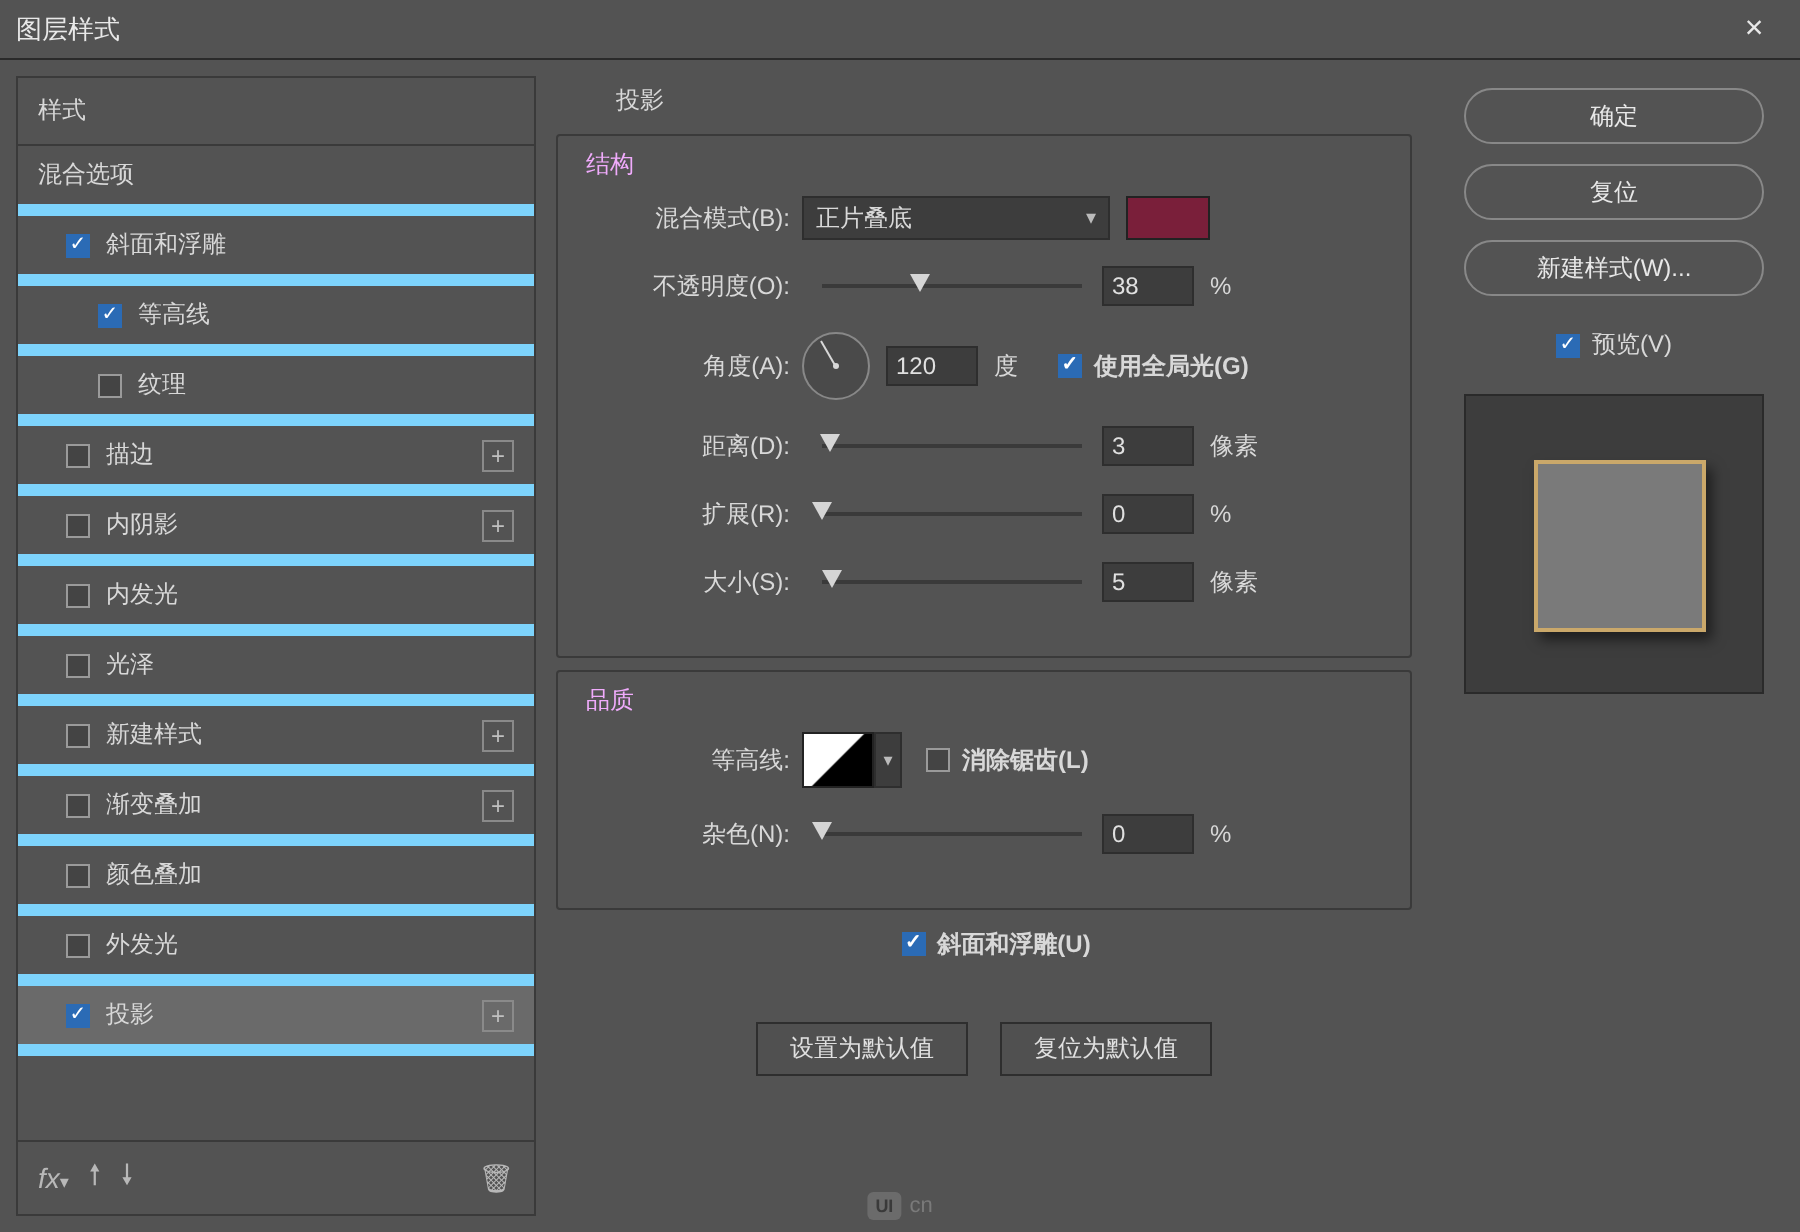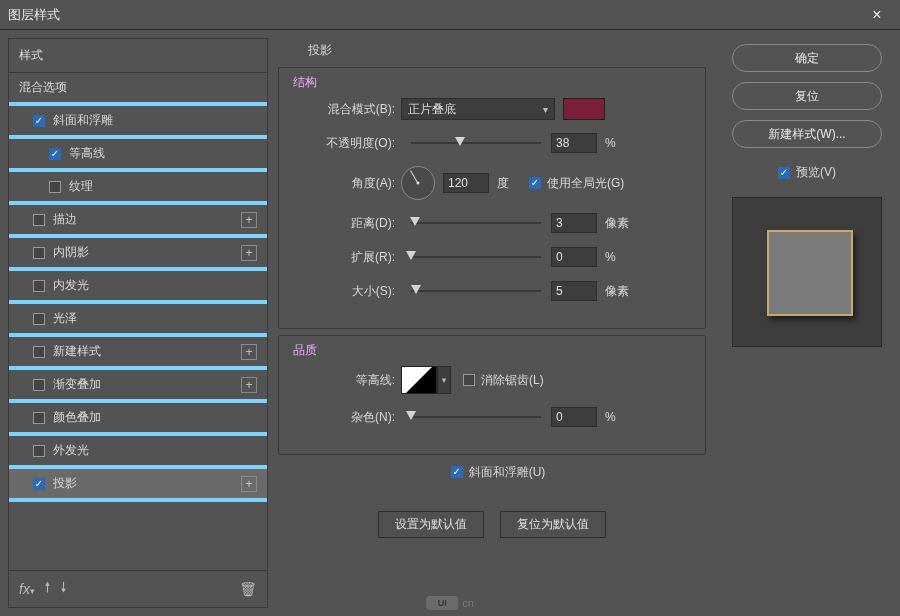--- a/index.html
+++ b/index.html
@@ -7,21 +7,21 @@
 
 .titlebar { height: 30px; background: #535353; border-bottom: 1px solid #2a2a2a; display: flex; align-items: center; padding: 0 8px; color: #e8e8e8; font-size: 13px; }
 .titlebar .title { flex: 1; }
 .titlebar .close { width: 30px; text-align: center; font-size: 16px; cursor: pointer; }
 
 .content { display: flex; height: 586px; background: #535353; padding: 8px; gap: 10px; }
 
 
 .sidebar { width: 260px; background: #535353; border: 1px solid #3a3a3a; display: flex; flex-direction: column; }
 .side-head { padding: 8px 10px; border-bottom: 1px solid #3a3a3a; }
-.side-item { display: flex; align-items: center; padding: 6px 10px; border-bottom: 4px solid #7dd3fc; position: relative; }
+.side-item { display: flex; align-items: center; padding: 6px 10px; border-bottom: 6px solid #7dd3fc; position: relative; }
 .side-item.sub1 { padding-left: 24px; }
 .side-item.sub2 { padding-left: 40px; }
 .side-item.selected { background: #6a6a6a; }
 .side-item .chk { width: 12px; height: 12px; border: 1px solid #9a9a9a; margin-right: 8px; background: #444; display: inline-flex; align-items: center; justify-content: center; }
 .side-item .chk.checked { background: #2b6bb5; border-color: #2b6bb5; }
 .side-item .chk.checked::after { content: "✓"; color: #fff; font-size: 10px; line-height: 1; }
 .side-item .label { flex: 1; }
 .side-item .addbox { width: 16px; height: 16px; border: 1px solid #8a8a8a; display: flex; align-items: center; justify-content: center; font-size: 12px; color: #c0c0c0; margin-left: 4px; }
 .side-footer { margin-top: auto; border-top: 1px solid #3a3a3a; padding: 6px 10px; display: flex; align-items: center; gap: 10px; color: #b8b8b8; }
 .side-footer .spacer { flex: 1; }
@@ -39,40 +39,40 @@
 .slider-wrap .thumb { position: absolute; top: 1px; width: 0; height: 0; border-left: 5px solid transparent; border-right: 5px solid transparent; border-top: 9px solid #d5d5d5; transform: translateX(-5px); }
 .numbox { width: 46px; height: 20px; background: #3d3d3d; border: 1px solid #2e2e2e; color: #e0e0e0; padding: 2px 4px; font-size: 12px; }
 .unit { margin-left: 8px; width: 30px; }
 .select { width: 154px; height: 22px; background: #3d3d3d; border: 1px solid #2e2e2e; display: flex; align-items: center; padding: 0 6px; justify-content: space-between; }
 .select .caret { font-size: 10px; color: #bbb; }
 .color-swatch { width: 42px; height: 22px; background: #7a1f3a; border: 1px solid #222; margin-left: 8px; }
 .anglewrap { display: flex; align-items: center; gap: 8px; }
 .angledial { width: 34px; height: 34px; border: 1px solid #888; border-radius: 50%; position: relative; background: #4a4a4a; }
 .angledial .hand { position: absolute; left: 50%; top: 50%; width: 15px; height: 1px; background: #d8d8d8; transform-origin: 0 50%; transform: rotate(-120deg); }
 .angledial .dot { position: absolute; left: 50%; top: 50%; width: 3px; height: 3px; background: #d8d8d8; border-radius: 50%; transform: translate(-50%, -50%); }
-.inline-chk { display: flex; align-items: center; gap: 6px; margin-left: 12px; }
+.inline-chk { display: flex; align-items: center; gap: 6px; margin-left: 12px; font-weight: bold; }
 .inline-chk .chk { width: 12px; height: 12px; border: 1px solid #9a9a9a; background: #444; display: inline-flex; align-items: center; justify-content: center; }
 .inline-chk .chk.checked { background: #2b6bb5; border-color: #2b6bb5; }
 .inline-chk .chk.checked::after { content: "✓"; color: #fff; font-size: 10px; line-height: 1; }
 .contour-swatch { width: 36px; height: 28px; border: 1px solid #222; background: linear-gradient(135deg, #fff 0%, #fff 49%, #000 51%, #000 100%); display: inline-block; }
 .contour-drop { width: 14px; height: 28px; background: #3d3d3d; border: 1px solid #2e2e2e; display: inline-flex; align-items: center; justify-content: center; font-size: 9px; color: #bbb; }
 .btnrow { display: flex; gap: 16px; justify-content: center; margin-top: 10px; }
 .flatbtn { background: #505050; border: 1px solid #2e2e2e; color: #e0e0e0; padding: 4px 16px; font-size: 12px; cursor: pointer; }
 
 
 .rightpanel { width: 170px; display: flex; flex-direction: column; align-items: center; gap: 10px; padding-top: 6px; }
 .rbtn { width: 150px; height: 28px; border-radius: 14px; border: 1px solid #888; background: #535353; color: #e8e8e8; font-size: 12px; cursor: pointer; display: flex; align-items: center; justify-content: center; }
 .preview-chk { display: flex; align-items: center; gap: 6px; margin-top: 6px; }
 .preview-chk .chk { width: 12px; height: 12px; background: #2b6bb5; display: inline-flex; align-items: center; justify-content: center; }
 .preview-chk .chk::after { content: "✓"; color: #fff; font-size: 10px; line-height: 1; }
 .preview-box { width: 150px; height: 150px; background: #3d3d3d; border: 1px solid #2a2a2a; margin-top: 6px; position: relative; }
 .preview-box .layer { position: absolute; left: 34px; top: 32px; width: 86px; height: 86px; background: #7a7a7a; border: 2px solid #caa86a; box-shadow: 3px 4px 6px rgba(0,0,0,.5); }
 
 .watermark { position: absolute; bottom: 6px; left: 50%; transform: translateX(-50%); font-size: 11px; color: #7a7a7a; display: flex; align-items: center; gap: 4px; }
-.watermark .logo { width: 32px; height: 14px; background: #6b6b6b; border-radius: 3px; display: inline-flex; align-items: center; justify-content: center; font-size: 9px; font-weight: bold; color: #3a3a3a; }
+.watermark .logo { width: 17px; height: 14px; background: #6b6b6b; border-radius: 3px; display: inline-flex; align-items: center; justify-content: center; font-size: 9px; font-weight: bold; color: #3a3a3a; }
 </style>
 </head>
 <body>
 
 <div class="titlebar">
   <span class="title">图层样式</span>
   <span class="close">×</span>
 </div>
 
 <div class="content">

